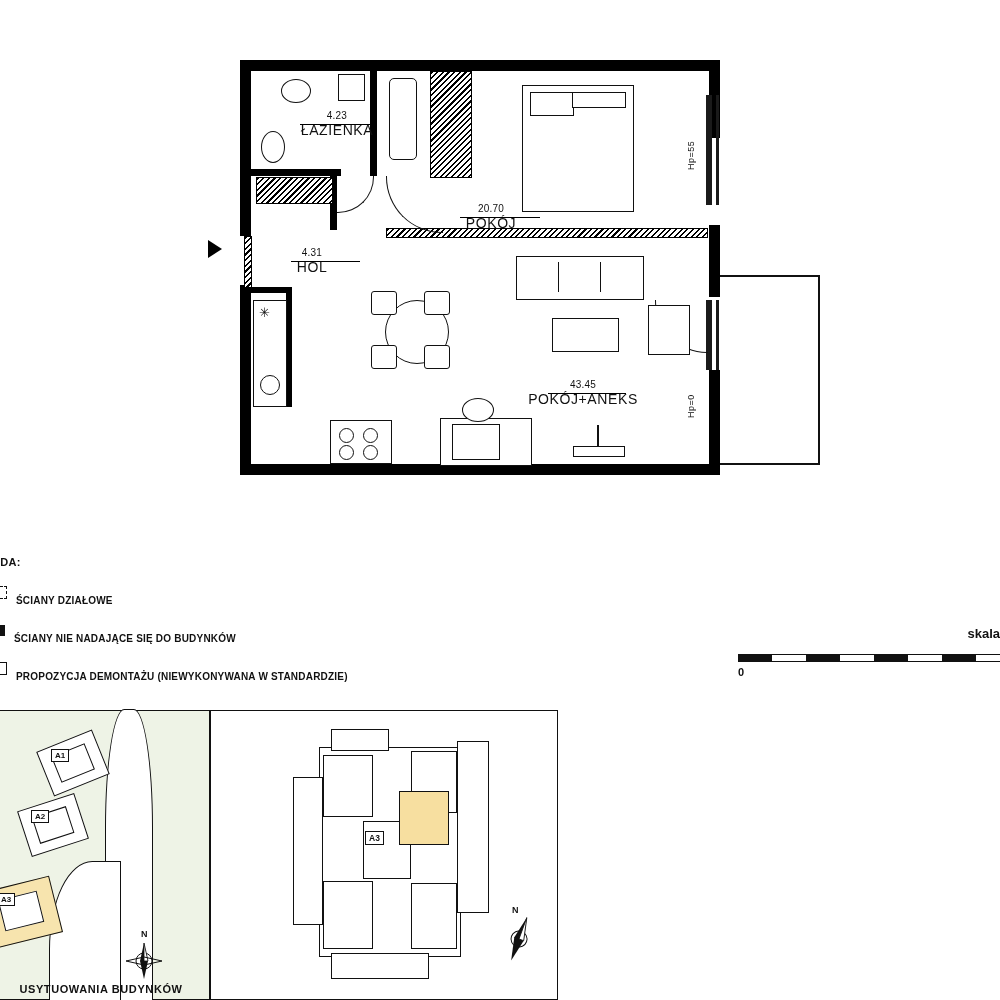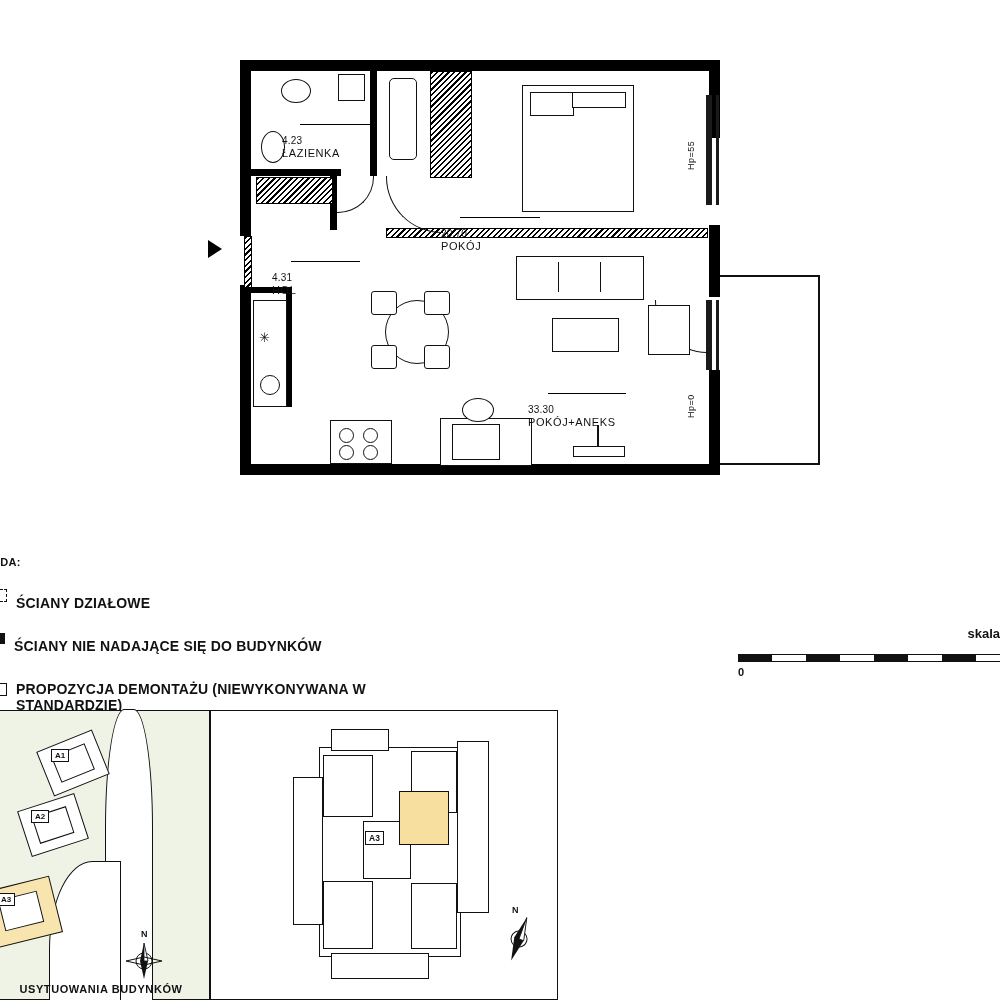--- a/index.html
+++ b/index.html
@@ -8,42 +8,42 @@
 
   
   #plan{position:absolute;left:0;top:0;width:1000px;height:520px;}
 
   .wall{position:absolute;background:#000;}
   .wall-thin{position:absolute;background:#1a1a1a;}
   .hatch{position:absolute;
      background:repeating-linear-gradient(135deg,#000 0 1.5px,#fff 1.5px 4px);
      border:1px solid #000;}
 
-  .lbl{position:absolute;text-align:left;font-size:10px;line-height:1.15;
-       letter-spacing:.2px;white-space:nowrap;margin-top:25px;}
+  .lbl{position:absolute;text-align:center;font-size:10px;line-height:1.15;
+       letter-spacing:.2px;white-space:nowrap;}
   .lbl .num{font-size:10px;}
-  .lbl .nm{font-size:11px;letter-spacing:.6px;}
+  .lbl .nm{font-size:14px;letter-spacing:.6px;}
   .lbl-line{position:absolute;height:1px;background:#000;}
 
   .vlbl{position:absolute;font-size:9px;letter-spacing:.5px;
         transform:rotate(-90deg);transform-origin:left top;white-space:nowrap;}
 
   .furn{position:absolute;border:1.2px solid #111;background:#fff;}
   .furn-r{position:absolute;border:1.2px solid #111;background:#fff;border-radius:50%;}
   .thinline{position:absolute;background:#111;}
 
   
   #legend{position:absolute;left:0;top:556px;width:420px;}
   .leg-title{font-size:11px;font-weight:bold;letter-spacing:.3px;}
   .leg-row{display:flex;align-items:center;margin-top:11px;}
   .leg-sw{width:13px;height:11px;margin-right:9px;flex:0 0 auto;}
   .sw-dash{border:1.5px dashed #111;background:#fff;}
   .sw-solid{background:#111;}
   .sw-thin{border:1px solid #111;background:#fff;}
-  .leg-tx{font-size:14px;font-weight:bold;letter-spacing:.2px;margin-top:16px;}
+  .leg-tx{font-size:10px;font-weight:bold;letter-spacing:.2px;margin-top:16px;}
 
   
   #scalebox{position:absolute;left:738px;top:626px;width:262px;}
   .scale-word{position:absolute;right:0;top:0;font-size:13px;font-weight:bold;}
   .scale-bar{position:absolute;left:0;top:28px;width:262px;height:6px;
              background:repeating-linear-gradient(90deg,#111 0 34px,#fff 34px 68px);
              border-top:1px solid #111;border-bottom:1px solid #111;}
   .scale-zero{position:absolute;left:0;top:40px;font-size:11px;font-weight:bold;}
 
   
@@ -167,21 +167,21 @@
   </div>
   <div class="lbl-line" style="left:291px;top:261px;width:69px;"></div>
 
   <div class="lbl" style="left:441px;top:203px;width:100px;">
     <span class="num">20.70</span><br>
     <span class="nm">POKÓJ</span>
   </div>
   <div class="lbl-line" style="left:460px;top:217px;width:80px;"></div>
 
   <div class="lbl" style="left:528px;top:379px;width:110px;">
-    <span class="num">33.30</span><br>
+    <span class="num">43.45</span><br>
     <span class="nm">POKÓJ+ANEKS</span>
   </div>
   <div class="lbl-line" style="left:548px;top:393px;width:78px;"></div>
 
   <div class="vlbl" style="left:686px;top:170px;">Hp=55</div>
   <div class="vlbl" style="left:686px;top:418px;">Hp=0</div>
 </div>
 
 <div id="legend">
   <div class="leg-title" style="margin-left:-8px;">NDA:</div>

